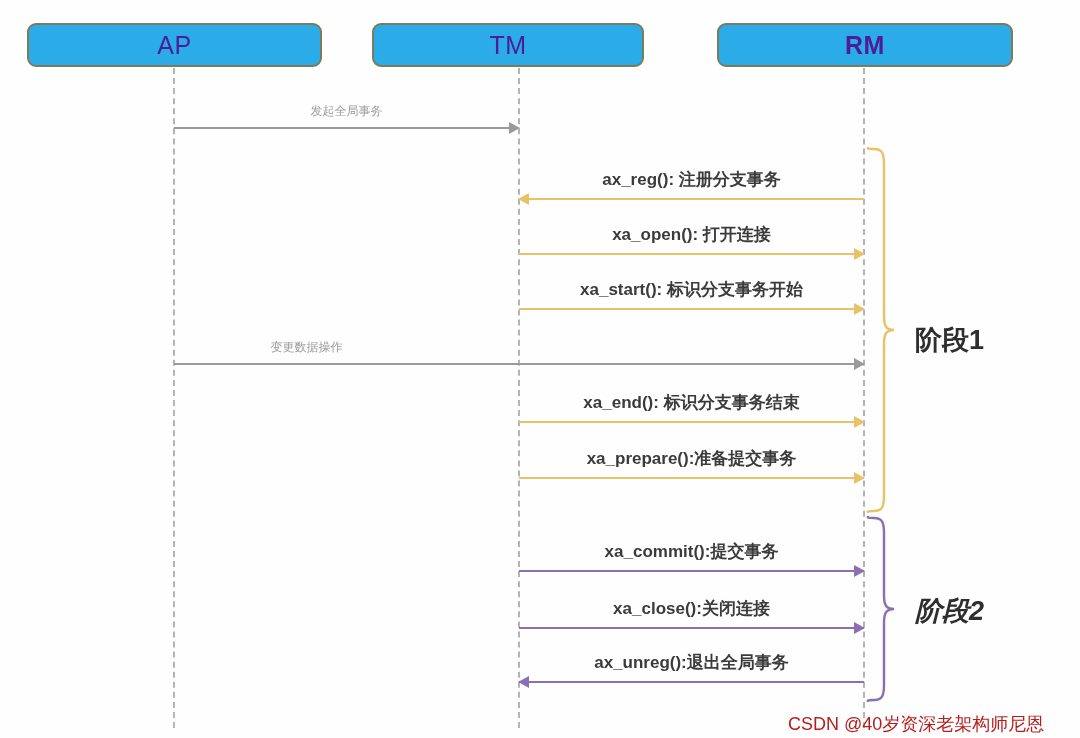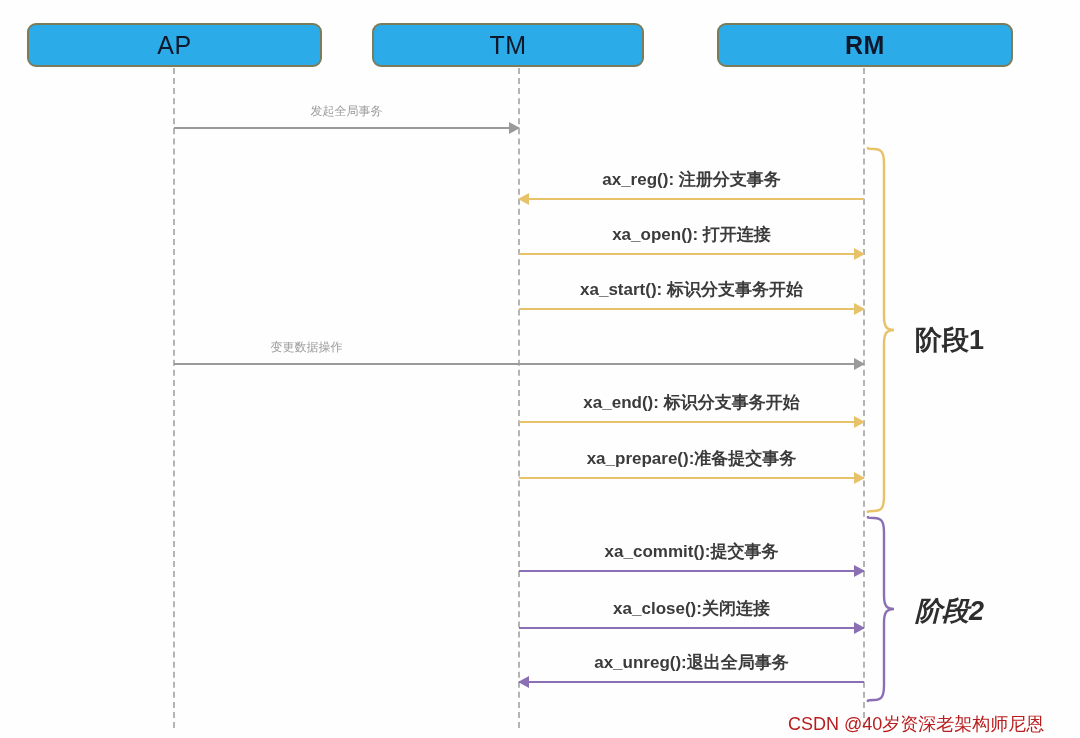--- a/index.html
+++ b/index.html
@@ -24,21 +24,21 @@
   .participant {
     position: absolute;
     box-sizing: border-box;
     height: 44px;
     background: #2BACE8;
     border: 2px solid #7c7c5a;
     border-radius: 9px;
     display: flex;
     align-items: center;
     justify-content: center;
-    color: #0f172a;
+    color: #4c1d95;
     font-size: 25px;
     letter-spacing: 0.5px;
     font-family: "Liberation Sans", "DejaVu Sans", sans-serif;
   }
 
   
   .lifeline {
     position: absolute;
     width: 0;
     border-left: 2px dashed #b4b4b4;
@@ -157,21 +157,21 @@
       <div class="label center">xa_start(): 标识分支事务开始</div>
     </div>
     <div class="msg gray to-right" style="left: 174px; top: 363px; width: 690px;">
       <div class="line"></div>
       <div class="head"></div>
       <div class="label leftish">变更数据操作</div>
     </div>
     <div class="msg yellow to-right" style="left: 519px; top: 421px; width: 345px;">
       <div class="line"></div>
       <div class="head"></div>
-      <div class="label center">xa_end(): 标识分支事务开始</div>
+      <div class="label center">xa_end(): 标识分支事务结束</div>
     </div>
     <div class="msg yellow to-right" style="left: 519px; top: 477px; width: 345px;">
       <div class="line"></div>
       <div class="head"></div>
       <div class="label center">xa_prepare():准备提交事务</div>
     </div>
     <div class="msg purple to-right" style="left: 519px; top: 570px; width: 345px;">
       <div class="line"></div>
       <div class="head"></div>
       <div class="label center">xa_commit():提交事务</div>

